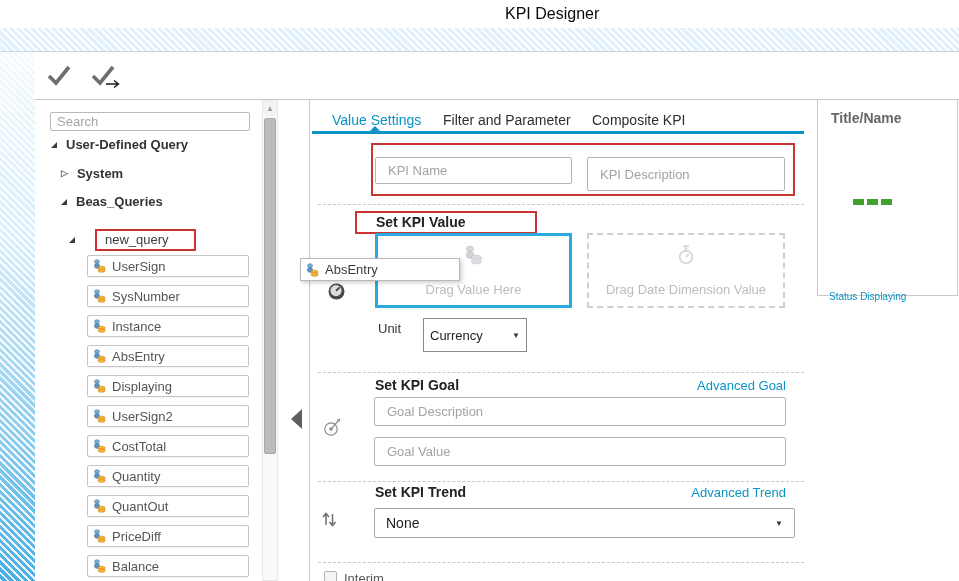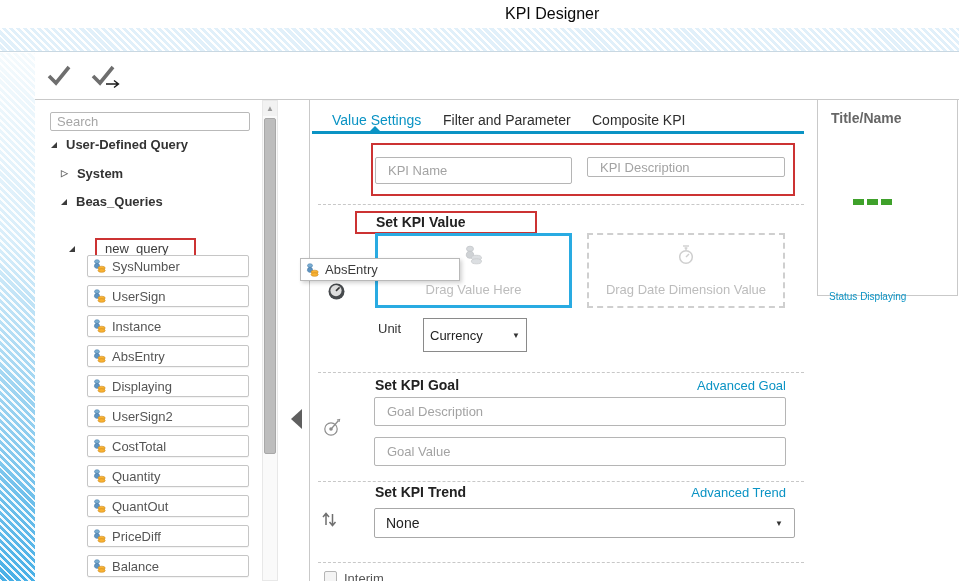--- a/index.html
+++ b/index.html
@@ -69,21 +69,21 @@
     border-left:5px solid transparent;border-right:5px solid transparent;
     border-bottom:5px solid var(--accent-teal);}
   .red-box{position:absolute;border:2px solid var(--highlight-red);pointer-events:none;}
   .rb-inputs{left:60px;top:43px;width:424px;height:53px;}
   .rb-value{left:44px;top:111px;width:182px;height:23px;}
   .rb-value .sec-heading{line-height:19px;padding-left:19px;}
   .input{position:absolute;border:1px solid #b5b5b5;border-radius:2px;background:#fff;
     font-size:13px;color:#333;padding:0 12px;font-family:"Liberation Sans",sans-serif;}
   .input::placeholder{color:#a3a3a3;}
   .in-name{left:64px;top:57px;width:197px;height:27px;}
-  .in-desc{left:276px;top:57px;width:198px;height:20px;}
+  .in-desc{left:276px;top:57px;width:198px;height:34px;}
   .dashed-sep{position:absolute;height:0;border-top:1px dashed #c8c8c8;width:486px;left:7px;}
   .sec-heading{font-size:14px;font-weight:bold;color:#222;}
   .dropzone{position:absolute;display:flex;flex-direction:column;align-items:center;
     justify-content:center;gap:17px;}
   .dz-value{left:64px;top:133px;width:197px;height:75px;border:3px solid var(--dropzone-blue);}
   .dz-date{left:276px;top:133px;width:198px;height:75px;border:2px dashed #cfcfcf;}
   .dz-text{font-size:13px;color:#bcbcbc;}
   .drag-item{position:absolute;left:-11px;top:158px;width:160px;height:23px;z-index:5;
     display:flex;align-items:center;gap:5px;padding-left:4px;background:#fff;
     border:1px solid #b9b9b9;font-size:13px;color:#3c3c3c;
@@ -154,49 +154,49 @@
       <span>User-Defined Query</span>
     </div>
     <div class="tree-row bold" style="left:26px;top:66px;">
       <span class="tri-col">▷</span>
       <span>System</span>
     </div>
     <div class="tree-row bold" style="left:26px;top:94px;">
       <span class="tri-exp"></span>
       <span>Beas_Queries</span>
     </div>
-    <div class="tree-row" style="left:34px;top:138px;gap:20px;">
+    <div class="tree-row" style="left:34px;top:129px;gap:20px;">
       <span class="tri-exp"></span>
       <span class="nq-box">new_query</span>
     </div>
 
     <div class="field-list">
 
         <div class="field-item">
           <span class="icon">
             <svg width="15" height="14" viewBox="0 0 15 14">
               <ellipse cx="5" cy="2.6" rx="2.5" ry="1.9" fill="#7aaed3" stroke="#4a7fae" stroke-width="0.6"></ellipse>
               <path d="M2.4 7.6 Q2 4.6 5 4.2 Q8 4.6 7.6 7.6 Q7.2 9.4 5 9.4 Q2.8 9.4 2.4 7.6Z" fill="#5e93c0" stroke="#3f72a0" stroke-width="0.5"></path>
               <ellipse cx="9.6" cy="9" rx="3.6" ry="1.8" fill="#f9b233" stroke="#c98a1e" stroke-width="0.6"></ellipse>
               <ellipse cx="9.6" cy="11.5" rx="3.6" ry="1.8" fill="#f9b233" stroke="#c98a1e" stroke-width="0.6"></ellipse>
             </svg>
           </span>
+          <span>UserSign</span>
+        </div>
+
+        <div class="field-item">
+          <span class="icon">
+            <svg width="15" height="14" viewBox="0 0 15 14">
+              <ellipse cx="5" cy="2.6" rx="2.5" ry="1.9" fill="#7aaed3" stroke="#4a7fae" stroke-width="0.6"></ellipse>
+              <path d="M2.4 7.6 Q2 4.6 5 4.2 Q8 4.6 7.6 7.6 Q7.2 9.4 5 9.4 Q2.8 9.4 2.4 7.6Z" fill="#5e93c0" stroke="#3f72a0" stroke-width="0.5"></path>
+              <ellipse cx="9.6" cy="9" rx="3.6" ry="1.8" fill="#f9b233" stroke="#c98a1e" stroke-width="0.6"></ellipse>
+              <ellipse cx="9.6" cy="11.5" rx="3.6" ry="1.8" fill="#f9b233" stroke="#c98a1e" stroke-width="0.6"></ellipse>
+            </svg>
+          </span>
           <span>SysNumber</span>
-        </div>
-
-        <div class="field-item">
-          <span class="icon">
-            <svg width="15" height="14" viewBox="0 0 15 14">
-              <ellipse cx="5" cy="2.6" rx="2.5" ry="1.9" fill="#7aaed3" stroke="#4a7fae" stroke-width="0.6"></ellipse>
-              <path d="M2.4 7.6 Q2 4.6 5 4.2 Q8 4.6 7.6 7.6 Q7.2 9.4 5 9.4 Q2.8 9.4 2.4 7.6Z" fill="#5e93c0" stroke="#3f72a0" stroke-width="0.5"></path>
-              <ellipse cx="9.6" cy="9" rx="3.6" ry="1.8" fill="#f9b233" stroke="#c98a1e" stroke-width="0.6"></ellipse>
-              <ellipse cx="9.6" cy="11.5" rx="3.6" ry="1.8" fill="#f9b233" stroke="#c98a1e" stroke-width="0.6"></ellipse>
-            </svg>
-          </span>
-          <span>UserSign</span>
         </div>
 
         <div class="field-item">
           <span class="icon">
             <svg width="15" height="14" viewBox="0 0 15 14">
               <ellipse cx="5" cy="2.6" rx="2.5" ry="1.9" fill="#7aaed3" stroke="#4a7fae" stroke-width="0.6"></ellipse>
               <path d="M2.4 7.6 Q2 4.6 5 4.2 Q8 4.6 7.6 7.6 Q7.2 9.4 5 9.4 Q2.8 9.4 2.4 7.6Z" fill="#5e93c0" stroke="#3f72a0" stroke-width="0.5"></path>
               <ellipse cx="9.6" cy="9" rx="3.6" ry="1.8" fill="#f9b233" stroke="#c98a1e" stroke-width="0.6"></ellipse>
               <ellipse cx="9.6" cy="11.5" rx="3.6" ry="1.8" fill="#f9b233" stroke="#c98a1e" stroke-width="0.6"></ellipse>
             </svg>

